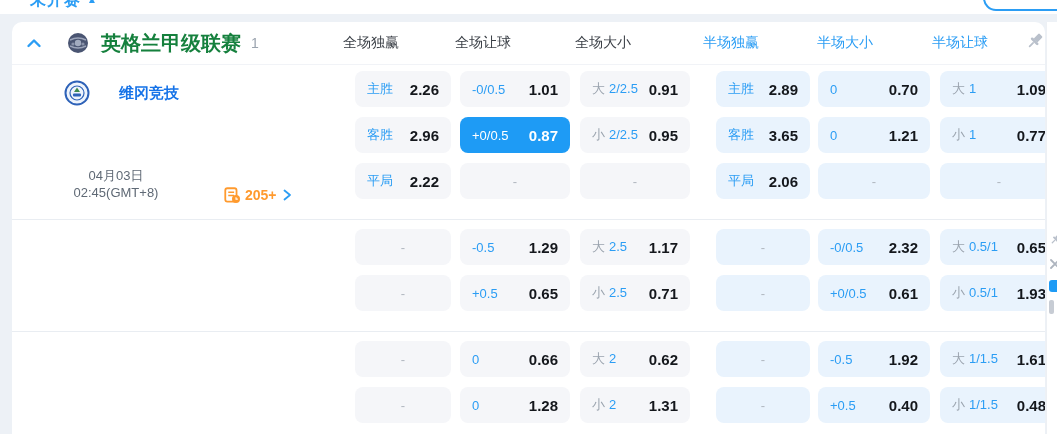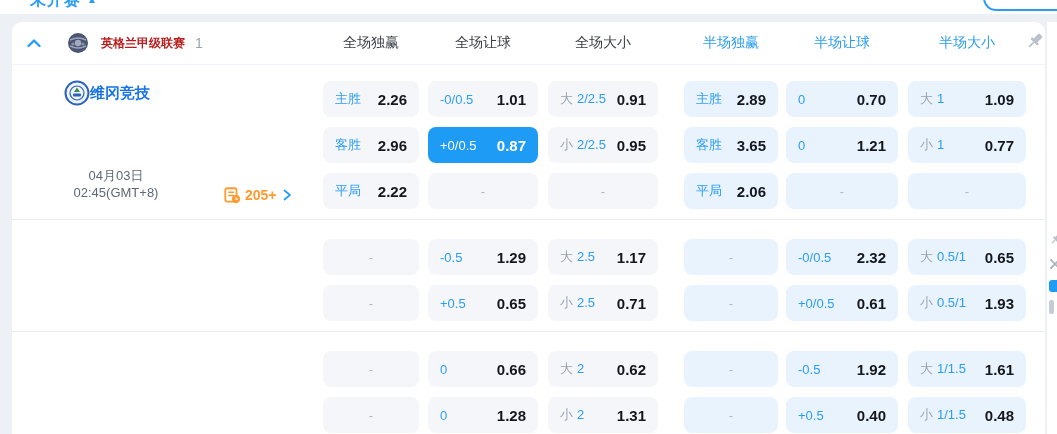--- a/index.html
+++ b/index.html
@@ -13,56 +13,56 @@
   .topbar{position:absolute;top:0;left:0;width:100%;height:14px;background:#ffffff;overflow:hidden;z-index:3;}
   .top-tab{position:absolute;left:30px;top:-10px;font-size:16px;font-weight:700;color:#2b9df4;letter-spacing:1px;display:flex;align-items:center;gap:6px;}
   .top-tab .caret{font-size:10px;transform:translateY(-1px);}
   .top-pill{position:absolute;left:983px;top:-15px;width:140px;height:26px;border:2px solid #2b9df4;border-radius:15px;background:#fff;box-sizing:border-box;}
   
   .card{position:absolute;left:12px;top:22px;width:1033px;height:412px;background:#fff;border-radius:10px 10px 0 0;overflow:hidden;z-index:2;}
   
   .league-header{position:relative;height:42px;display:flex;align-items:center;border-bottom:1px solid #f1f3f7;}
   .collapse{margin-left:13px;width:18px;height:18px;display:flex;align-items:center;justify-content:center;cursor:pointer;}
   .league-icon{margin-left:24px;width:22px;height:22px;display:flex;}
-  .league-name{margin-left:12px;font-size:12px;font-weight:700;color:#b91c1c;}
+  .league-name{margin-left:12px;font-size:20px;font-weight:700;color:#15803d;}
   .league-count{margin-left:10px;font-size:14px;color:#9aa3ae;}
   .col-headers{position:absolute;left:0;top:0;right:0;bottom:0;display:flex;align-items:center;pointer-events:none;}
   .spacer{width:311px;flex:none;}
   .colh{flex:none;text-align:center;font-size:14px;}
   .colh.full{color:#3a3f46;}
   .colh.half{color:#2b9df4;}
   .w1{width:96px;margin-right:9px;}
   .w2{width:110px;margin-right:10px;}
   .w3{width:110px;margin-right:26px;}
   .w4{width:94px;margin-right:8px;}
   .w5{width:112px;margin-right:10px;}
   .w6{width:118px;margin-right:0;}
   .pin{position:absolute;right:0px;top:9px;width:20px;height:20px;cursor:pointer;}
   
   .odds-group{padding:9px 0 10px 0;border-bottom:1px solid #e9edf2;}
   .odds-group:first-child{padding-top:6px;}
   .odds-group:last-child{border-bottom:none;}
-  .odds-row{display:flex;align-items:flex-end;height:46px;}
+  .odds-row{display:flex;align-items:flex-start;height:46px;padding-left:32px;}
   .row-left{width:311px;flex:none;}
   .odds-cell{flex:none;height:36px;border-radius:8px;display:flex;align-items:center;justify-content:space-between;
     padding:0 12px;box-sizing:border-box;font-size:13px;cursor:pointer;}
   .bg-full{background:#f5f6f9;}
   .bg-half{background:#e9f3fd;}
   .odds-cell.dash{justify-content:center;cursor:default;}
   .dash-mark{color:#b0b6bf;font-size:13px;}
   .cell-label{color:#2b9df4;display:flex;align-items:baseline;gap:4px;white-space:nowrap;}
   .cell-prefix{color:#9aa3ae;}
   .cell-value{color:#14171c;font-weight:700;font-size:15px;font-family:"Liberation Sans","DejaVu Sans",sans-serif;margin-left:8px;}
   .odds-cell.selected{background:#1e9bf5;}
   .odds-cell.selected .cell-label,
   .odds-cell.selected .cell-prefix,
   .odds-cell.selected .cell-value{color:#fff;}
   
   .left-overlay{position:absolute;left:0;top:42px;width:311px;height:370px;}
-  .team-row{position:absolute;left:52px;display:flex;align-items:center;gap:0;height:36px;cursor:pointer;}
+  .team-row{position:absolute;left:52px;display:flex;align-items:center;gap:29px;height:36px;cursor:pointer;}
   .team-row.home{top:11px;}
   .team-row.away{top:57px;}
   .team-badge{width:26px;height:26px;display:flex;}
   .team-name{font-size:15px;font-weight:700;}
   .team-row.home .team-name{color:#1673e8;}
   .team-row.away .team-name{color:#262b33;}
   .date-block{position:absolute;left:18px;top:103px;width:172px;text-align:center;font-size:13px;color:#5f6975;line-height:17px;}
   .more-markets{position:absolute;left:212px;top:122px;height:18px;display:flex;align-items:center;gap:4px;cursor:pointer;}
   .more-text{color:#ff9a2e;font-size:14px;font-weight:bold;}
   
@@ -104,22 +104,22 @@
     </span>
     <span class="league-name">英格兰甲级联赛</span>
     <span class="league-count">1</span>
 
     <div class="col-headers">
       <div class="spacer"></div>
       <div class="colh full w1">全场独赢</div>
       <div class="colh full w2">全场让球</div>
       <div class="colh full w3">全场大小</div>
       <div class="colh half w4">半场独赢</div>
+      <div class="colh half w6">半场大小</div>
       <div class="colh half w5">半场让球</div>
-      <div class="colh half w6">半场大小</div>
     </div>
 
     <span class="pin">
       <svg width="20" height="20" viewBox="0 0 18 18">
         <g transform="rotate(45 9 9)" fill="#b9c0cb">
           <rect x="6.6" y="1.5" width="4.8" height="7" rx="1"></rect>
           <rect x="4.6" y="8.2" width="8.8" height="2.4" rx="1.2"></rect>
           <rect x="8.2" y="10.6" width="1.6" height="6" rx="0.8"></rect>
         </g>
       </svg>

